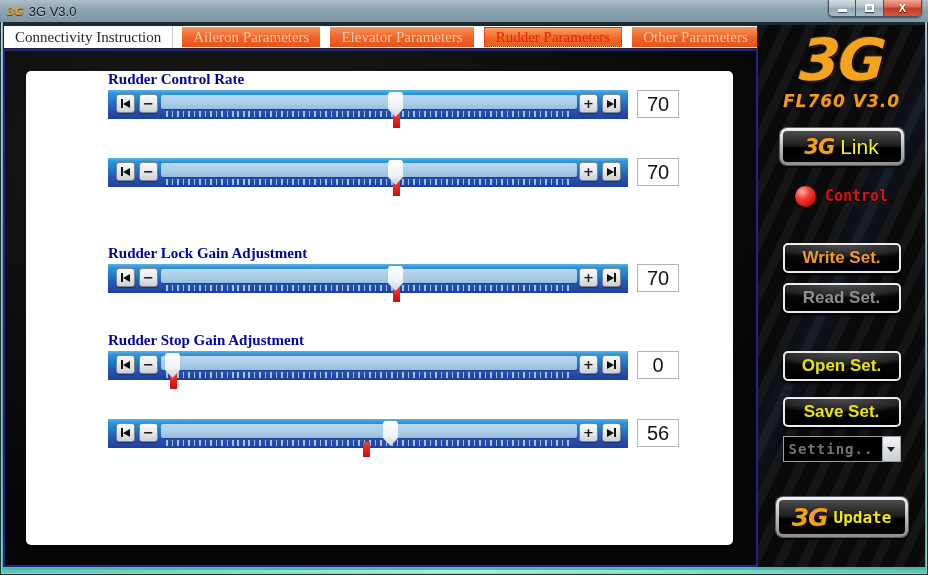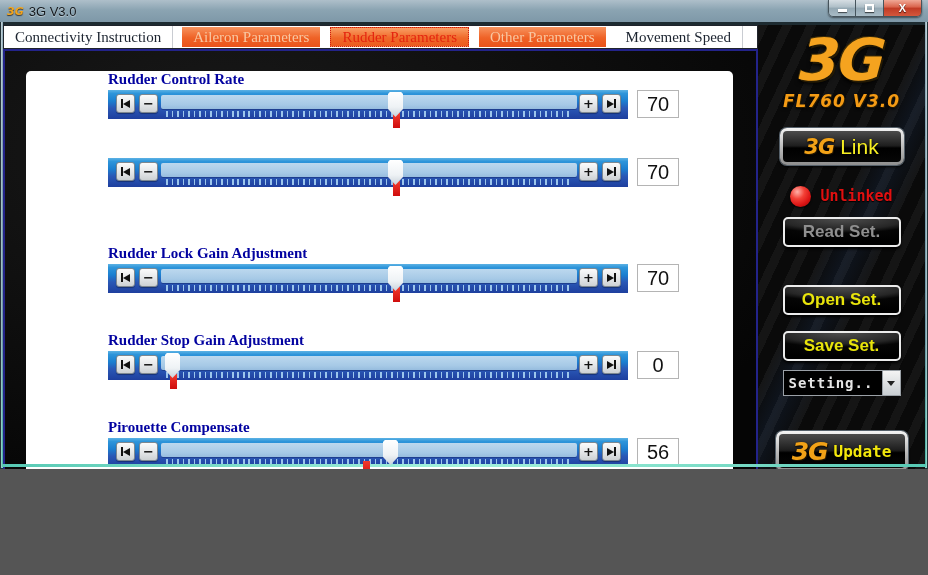--- a/index.html
+++ b/index.html
@@ -1,16 +1,16 @@
 <!DOCTYPE html>
 <html><head>
 <meta charset="utf-8">
 <style>
   html,body{margin:0;padding:0;background:#555;}
-  .window{position:relative;width:928px;height:469px;font-family:"Liberation Sans",sans-serif;
+  .window{position:relative;width:928px;height:575px;font-family:"Liberation Sans",sans-serif;
     background:linear-gradient(180deg,#9db6c2 0%,#7fa0ae 30%,#6b97a4 70%,#4fb9a8 100%);
     box-shadow:inset 0 0 0 1px #223238, inset 0 0 0 2px rgba(255,255,255,.35);
     box-sizing:border-box;padding:22px 3px 8px 3px;overflow:hidden;}
   .window:after{content:"";position:absolute;left:2px;right:2px;bottom:2px;height:3px;background:linear-gradient(90deg,#57c9b4,#a5f3dd,#57c9b4);}
   
   .titlebar{position:absolute;top:0;left:0;right:0;height:22px;display:flex;align-items:center;
     background:linear-gradient(180deg,#aebfca 0%,#8ba4b2 45%,#7e98a8 100%);}
   .titleicon{display:inline-block;margin:0 5px 0 7px;font:italic bold 11px "DejaVu Sans",sans-serif;color:#f2a51d;text-shadow:0 1px 1px #333;}
   .titletext{font-size:13px;color:#14181c;text-shadow:0 1px 1px rgba(255,255,255,.5);}
   .wincontrols{position:absolute;right:6px;top:0;display:flex;height:17px;border-radius:0 0 5px 5px;overflow:hidden;box-shadow:0 1px 2px rgba(0,0,0,.5);}
@@ -73,21 +73,21 @@
   .goldtxt{font:italic bold 21px "DejaVu Sans",sans-serif;color:#f2a217;letter-spacing:-1px;text-shadow:1px 1px 0 #201402,0 1px 2px #000;}
   .linktxt{font:21px "Liberation Sans",sans-serif;color:#f6ef22;text-shadow:0 1px 2px #000;text-align:right;}
   .statusrow{margin-top:20px;display:flex;align-items:center;gap:9px;height:22px;}
   .led{width:21px;height:21px;border-radius:50%;background:radial-gradient(circle at 35% 28%,#ffb0a8 0%,#f34036 35%,#dc1515 65%,#8e0202 100%);box-shadow:0 1px 2px #000;}
   .statustxt{font:bold 15px "DejaVu Sans Mono",monospace;color:#e01010;text-shadow:0 1px 1px #000;}
   .setbtn{width:118px;height:30px;border:2px solid #ececec;border-radius:5px;box-sizing:border-box;cursor:pointer;
     background:radial-gradient(120% 90% at 50% 0%,#4e4e4e 0%,#262626 45%,#050505 60%,#000 100%);
     display:flex;align-items:center;justify-content:center;font:bold 17px "Liberation Sans",sans-serif;box-shadow:0 2px 3px #000;}
   .mt36{margin-top:36px;} .mt10{margin-top:10px;} .mt38{margin-top:38px;} .mt12{margin-top:12px;}
   .dropdown{margin-top:9px;width:118px;height:26px;display:flex;border:1px solid #9aa0a6;box-sizing:border-box;background:#000;cursor:pointer;}
-  .dropdown .dtext{flex:1;display:flex;align-items:center;padding-left:5px;font:bold 14px "DejaVu Sans Mono",monospace;color:#e5e5e5;letter-spacing:1px;}
+  .dropdown .dtext{flex:1;display:flex;align-items:center;padding-left:5px;font:bold 14px "DejaVu Sans Mono",monospace;color:#737373;letter-spacing:1px;}
   .dropdown .dbtn{width:17px;background:linear-gradient(180deg,#f4f4f4,#c9ced2);border-left:1px solid #9aa0a6;display:flex;align-items:center;justify-content:center;}
   .dtri{width:0;height:0;border-left:4px solid transparent;border-right:4px solid transparent;border-top:5px solid #222;}
   .updatebtn{margin-top:35px;width:132px;height:40px;}
   .updatetxt{font:bold 16px "DejaVu Sans Mono",monospace;color:#f2e70c;text-shadow:0 1px 2px #000;}
 </style>
 </head>
 <body>
 
 <div class="window">
   <div class="titlebar">
@@ -104,20 +104,21 @@
           <span class="glyph-close">X</span>
         </div>
     </div>
   </div>
 
   <div class="client">
     <div class="leftcol">
       <div class="tabstrip" id="tabstrip">
           <div class="tab plain">Connectivity Instruction</div>
           <div class="tab orange">Aileron Parameters</div>
+          <div class="tab orange">Elevator Parameters</div>
           <div class="tab orange selected">Rudder Parameters</div>
           <div class="tab orange">Other Parameters</div>
           <div class="tab plain">Movement Speed</div>
         </div>
       <div class="bezel">
         <div class="screen" id="screen">
   <div class="srow">
     <div class="slabel">Rudder Control Rate</div>
     <div class="barline">
       <div class="sbar">
@@ -202,21 +203,20 @@
         <div class="sbtn b-last">
                     <span class="tri-r"></span>
                     <span class="gbar"></span>
                   </div>
       </div>
       <div class="svalue">0</div>
     </div>
   </div>
 
   <div class="srow">
-    <div class="slabel">Pirouette Compensate</div>
     <div class="barline">
       <div class="sbar">
         <div class="sbtn b-first">
                     <span class="gbar"></span>
                     <span class="tri-l"></span>
                   </div>
         <div class="sbtn b-minus">−</div>
         <div class="strack"></div>
         <div class="sticks"></div>
         <div class="smarker" style="left: 255px;"></div>
@@ -240,23 +240,24 @@
 
       <div class="metalbtn">
         <div class="inner">
           <span class="goldtxt">3G</span>
           <span class="linktxt">Link</span>
         </div>
       </div>
 
       <div class="statusrow">
         <div class="led"></div>
-        <div class="statustxt">Unlinked</div>
-      </div>
-
+        <div class="statustxt">Control</div>
+      </div>
+
+      <div class="setbtn mt36" id="btn-write" style="color: rgb(240, 154, 40);">Write Set.</div>
       <div class="setbtn mt10" id="btn-read" style="color: rgb(143, 143, 143);">Read Set.</div>
       <div class="setbtn mt38" id="btn-open" style="color: rgb(232, 228, 11);">Open Set.</div>
       <div class="setbtn mt12" id="btn-save" style="color: rgb(232, 228, 11); margin-top: 16px;">Save Set.</div>
 
       <div class="dropdown">
         <div class="dtext">Setting..</div>
         <div class="dbtn">
             <span class="dtri"></span>
           </div>
       </div>

